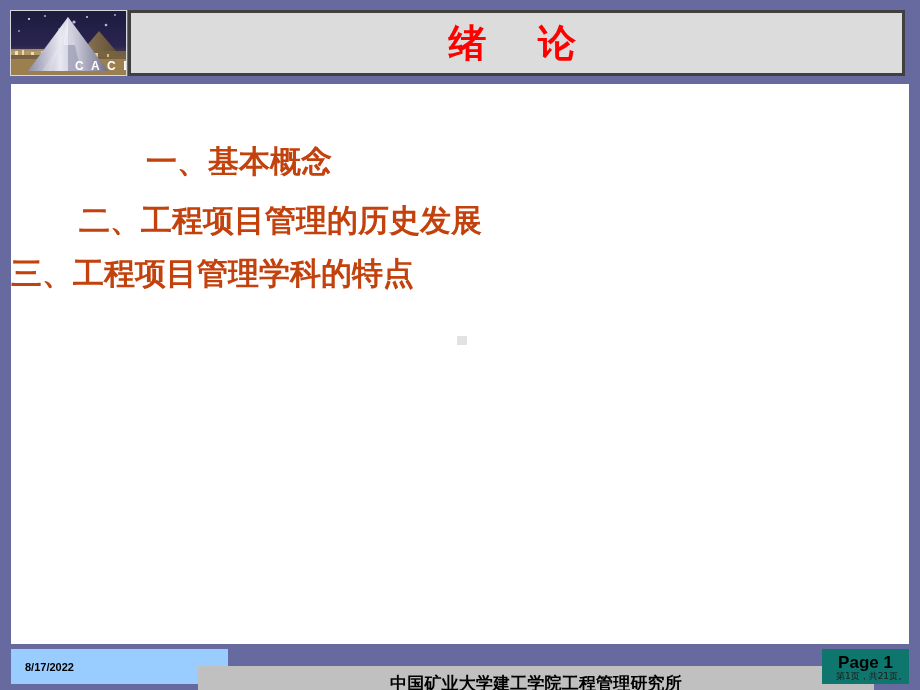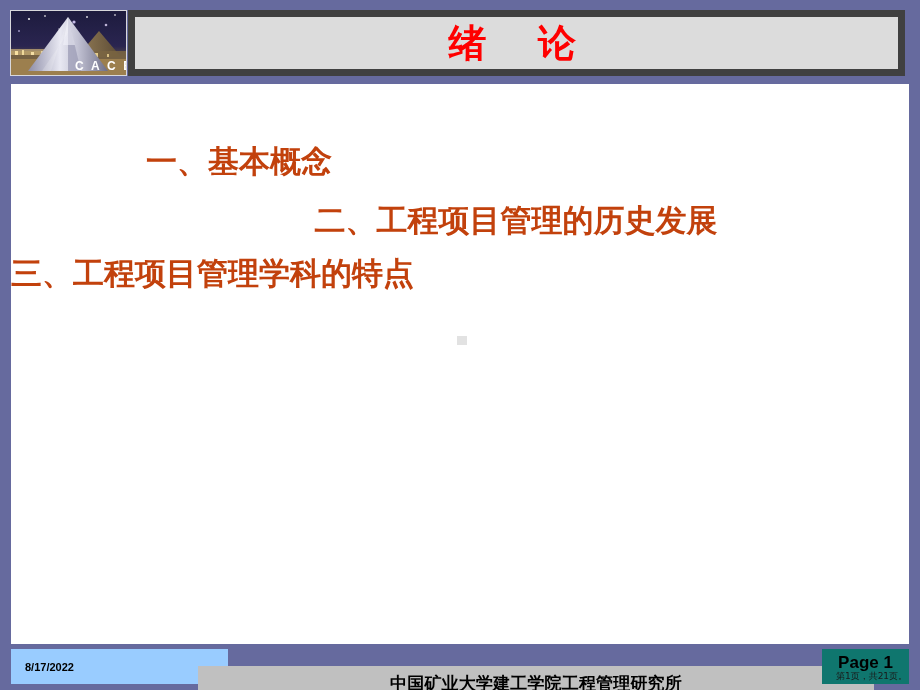--- a/index.html
+++ b/index.html
@@ -50,21 +50,21 @@
     height: 64px;
   }
 
   .title-panel {
     position: absolute;
     left: 128px;
     top: 10px;
     width: 777px;
     height: 66px;
     background: #dcdcdc;
-    border: 7px solid #404040;
+    border: 3px solid #404040;
     box-sizing: border-box;
     display: flex;
     align-items: center;
     justify-content: center;
   }
 
   .slide-title {
     color: #ff0000;
     font-family: "DejaVu Serif", "Liberation Serif", serif;
     font-size: 38px;
@@ -94,21 +94,21 @@
 
   .agenda-item {
     color: #c2410c;
     font-family: "DejaVu Serif", "Liberation Serif", serif;
     font-size: 31px;
     font-weight: bold;
     line-height: 1.0;
     white-space: pre;
   }
   .agenda-item.i0 { padding-left: 135px; margin-bottom: 28px; }
-  .agenda-item.i1 { padding-left: 112px; margin-bottom: 22px; text-align: center; }
+  .agenda-item.i1 { padding-left: 68px; margin-bottom: 22px; }
   .agenda-item.i2 { }
 
   .stray-marker {
     position: absolute;
     left: 446px;
     top: 252px;
     width: 10px;
     height: 9px;
     background: #e2e2e2;
   }

